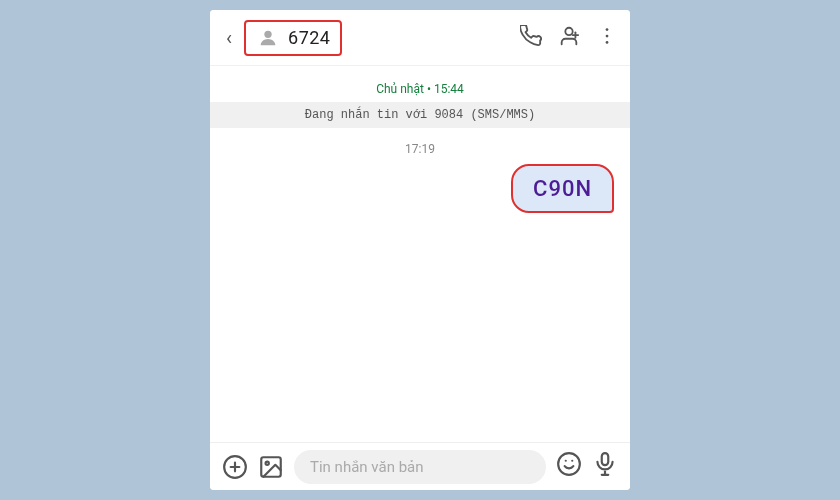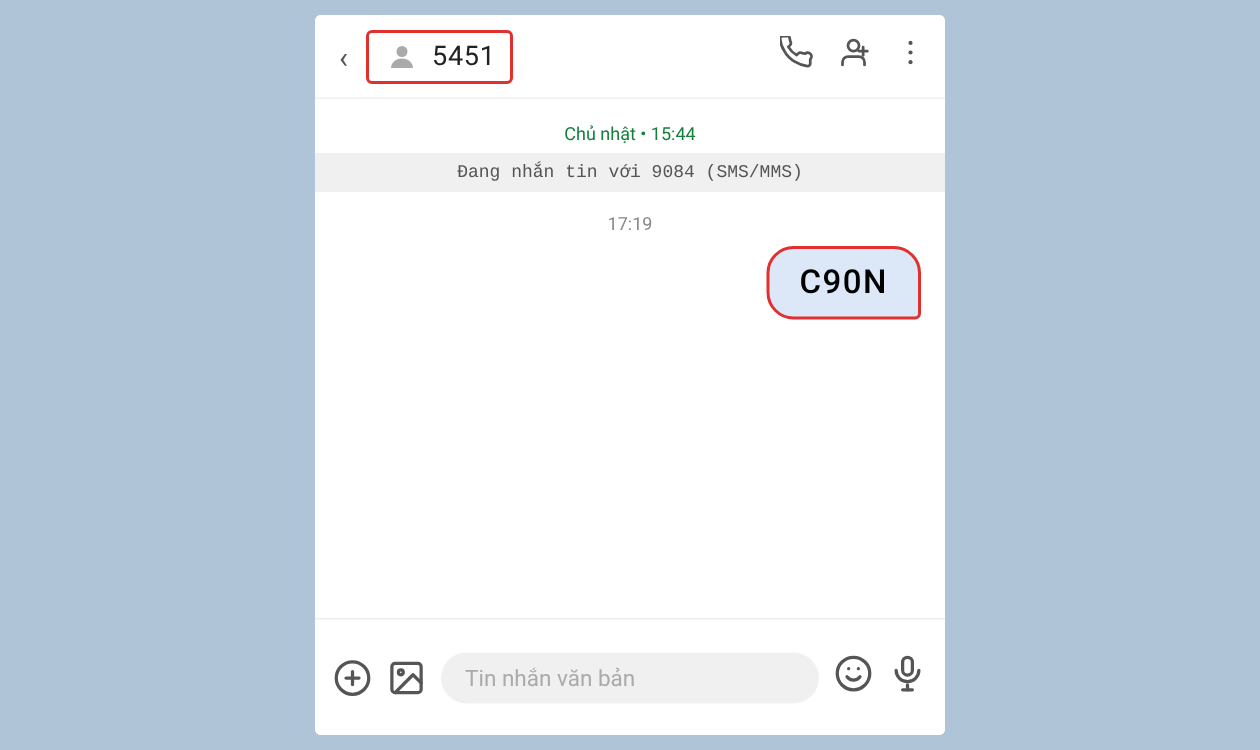--- a/index.html
+++ b/index.html
@@ -107,34 +107,34 @@
       display: flex;
       justify-content: flex-end;
       padding: 0 16px 12px 16px;
     }
     .message-bubble {
       background: #dce8f8;
       border-radius: 18px 18px 4px 18px;
       padding: 10px 20px;
       font-size: 22px;
       font-weight: 500;
-      color: #000000;
+      color: #4c1d95;
       border: 2px solid #e03030;
       letter-spacing: 1px;
       max-width: 70%;
     }
     
     .bottom-bar {
       display: flex;
       align-items: center;
       padding: 8px 12px;
       background: #fff;
       border-top: 1px solid #eee;
       gap: 10px;
-      height: 78px;
+      height: 48px;
     }
     .bottom-icon {
       font-size: 22px;
       color: #555;
       cursor: pointer;
       display: flex;
       align-items: center;
       justify-content: center;
     }
     .text-input-box {
@@ -165,21 +165,21 @@
 
   <div class="top-bar">
     <div class="back-btn">‹</div>
     <div class="contact-box">
       <div class="contact-avatar">
         <svg viewBox="0 0 24 24" fill="#aaa" xmlns="http://www.w3.org/2000/svg">
           <circle cx="12" cy="8" r="4"></circle>
           <path d="M4 20c0-4 3.6-7 8-7s8 3 8 7"></path>
         </svg>
       </div>
-      <span class="contact-number">5451</span>
+      <span class="contact-number">6724</span>
     </div>
     <div class="top-icons">
       <div class="top-icon">
         
         <svg width="22" height="22" viewBox="0 0 24 24" fill="none" stroke="#555" stroke-width="2" stroke-linecap="round" stroke-linejoin="round">
           <path d="M22 16.92v3a2 2 0 01-2.18 2 19.79 19.79 0 01-8.63-3.07A19.5 19.5 0 013.07 10.8 19.79 19.79 0 01.08 2.18 2 2 0 012.07 0h3a2 2 0 012 1.72c.127.96.361 1.903.7 2.81a2 2 0 01-.45 2.11L6.09 7.91a16 16 0 006 6l1.27-1.27a2 2 0 012.11-.45c.907.339 1.85.573 2.81.7A2 2 0 0122 16.92z"></path>
         </svg>
       </div>
       <div class="top-icon">
         

